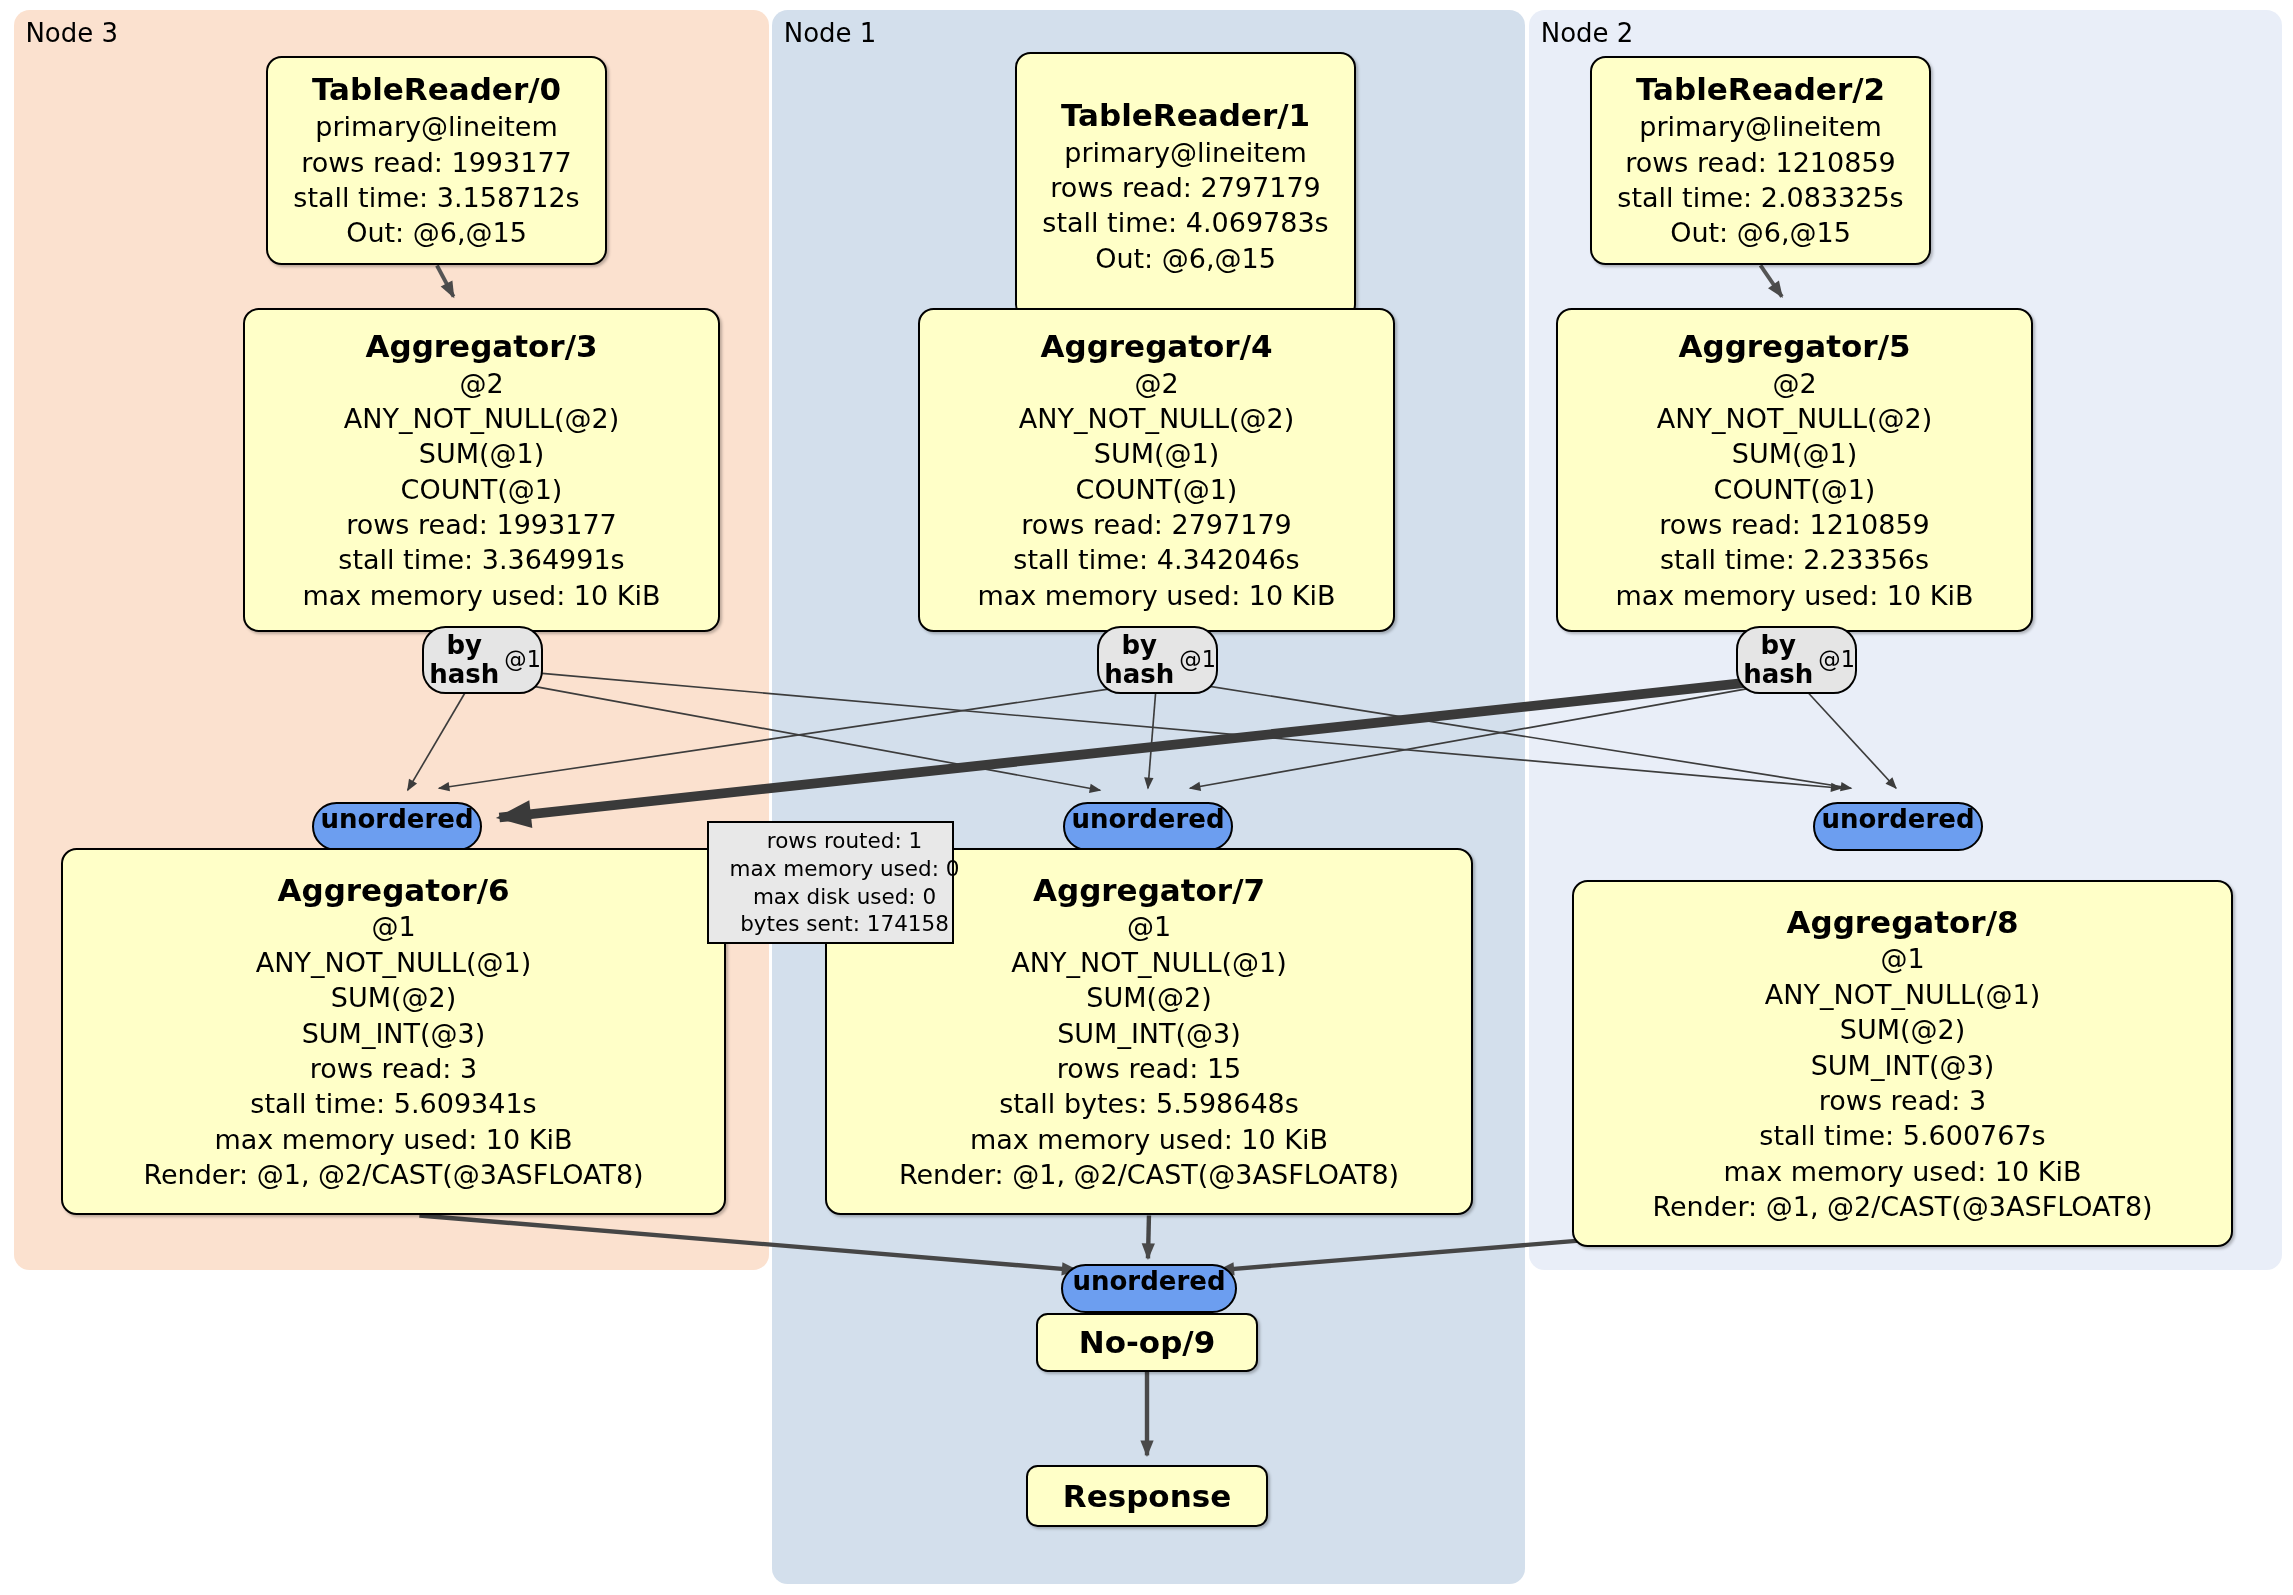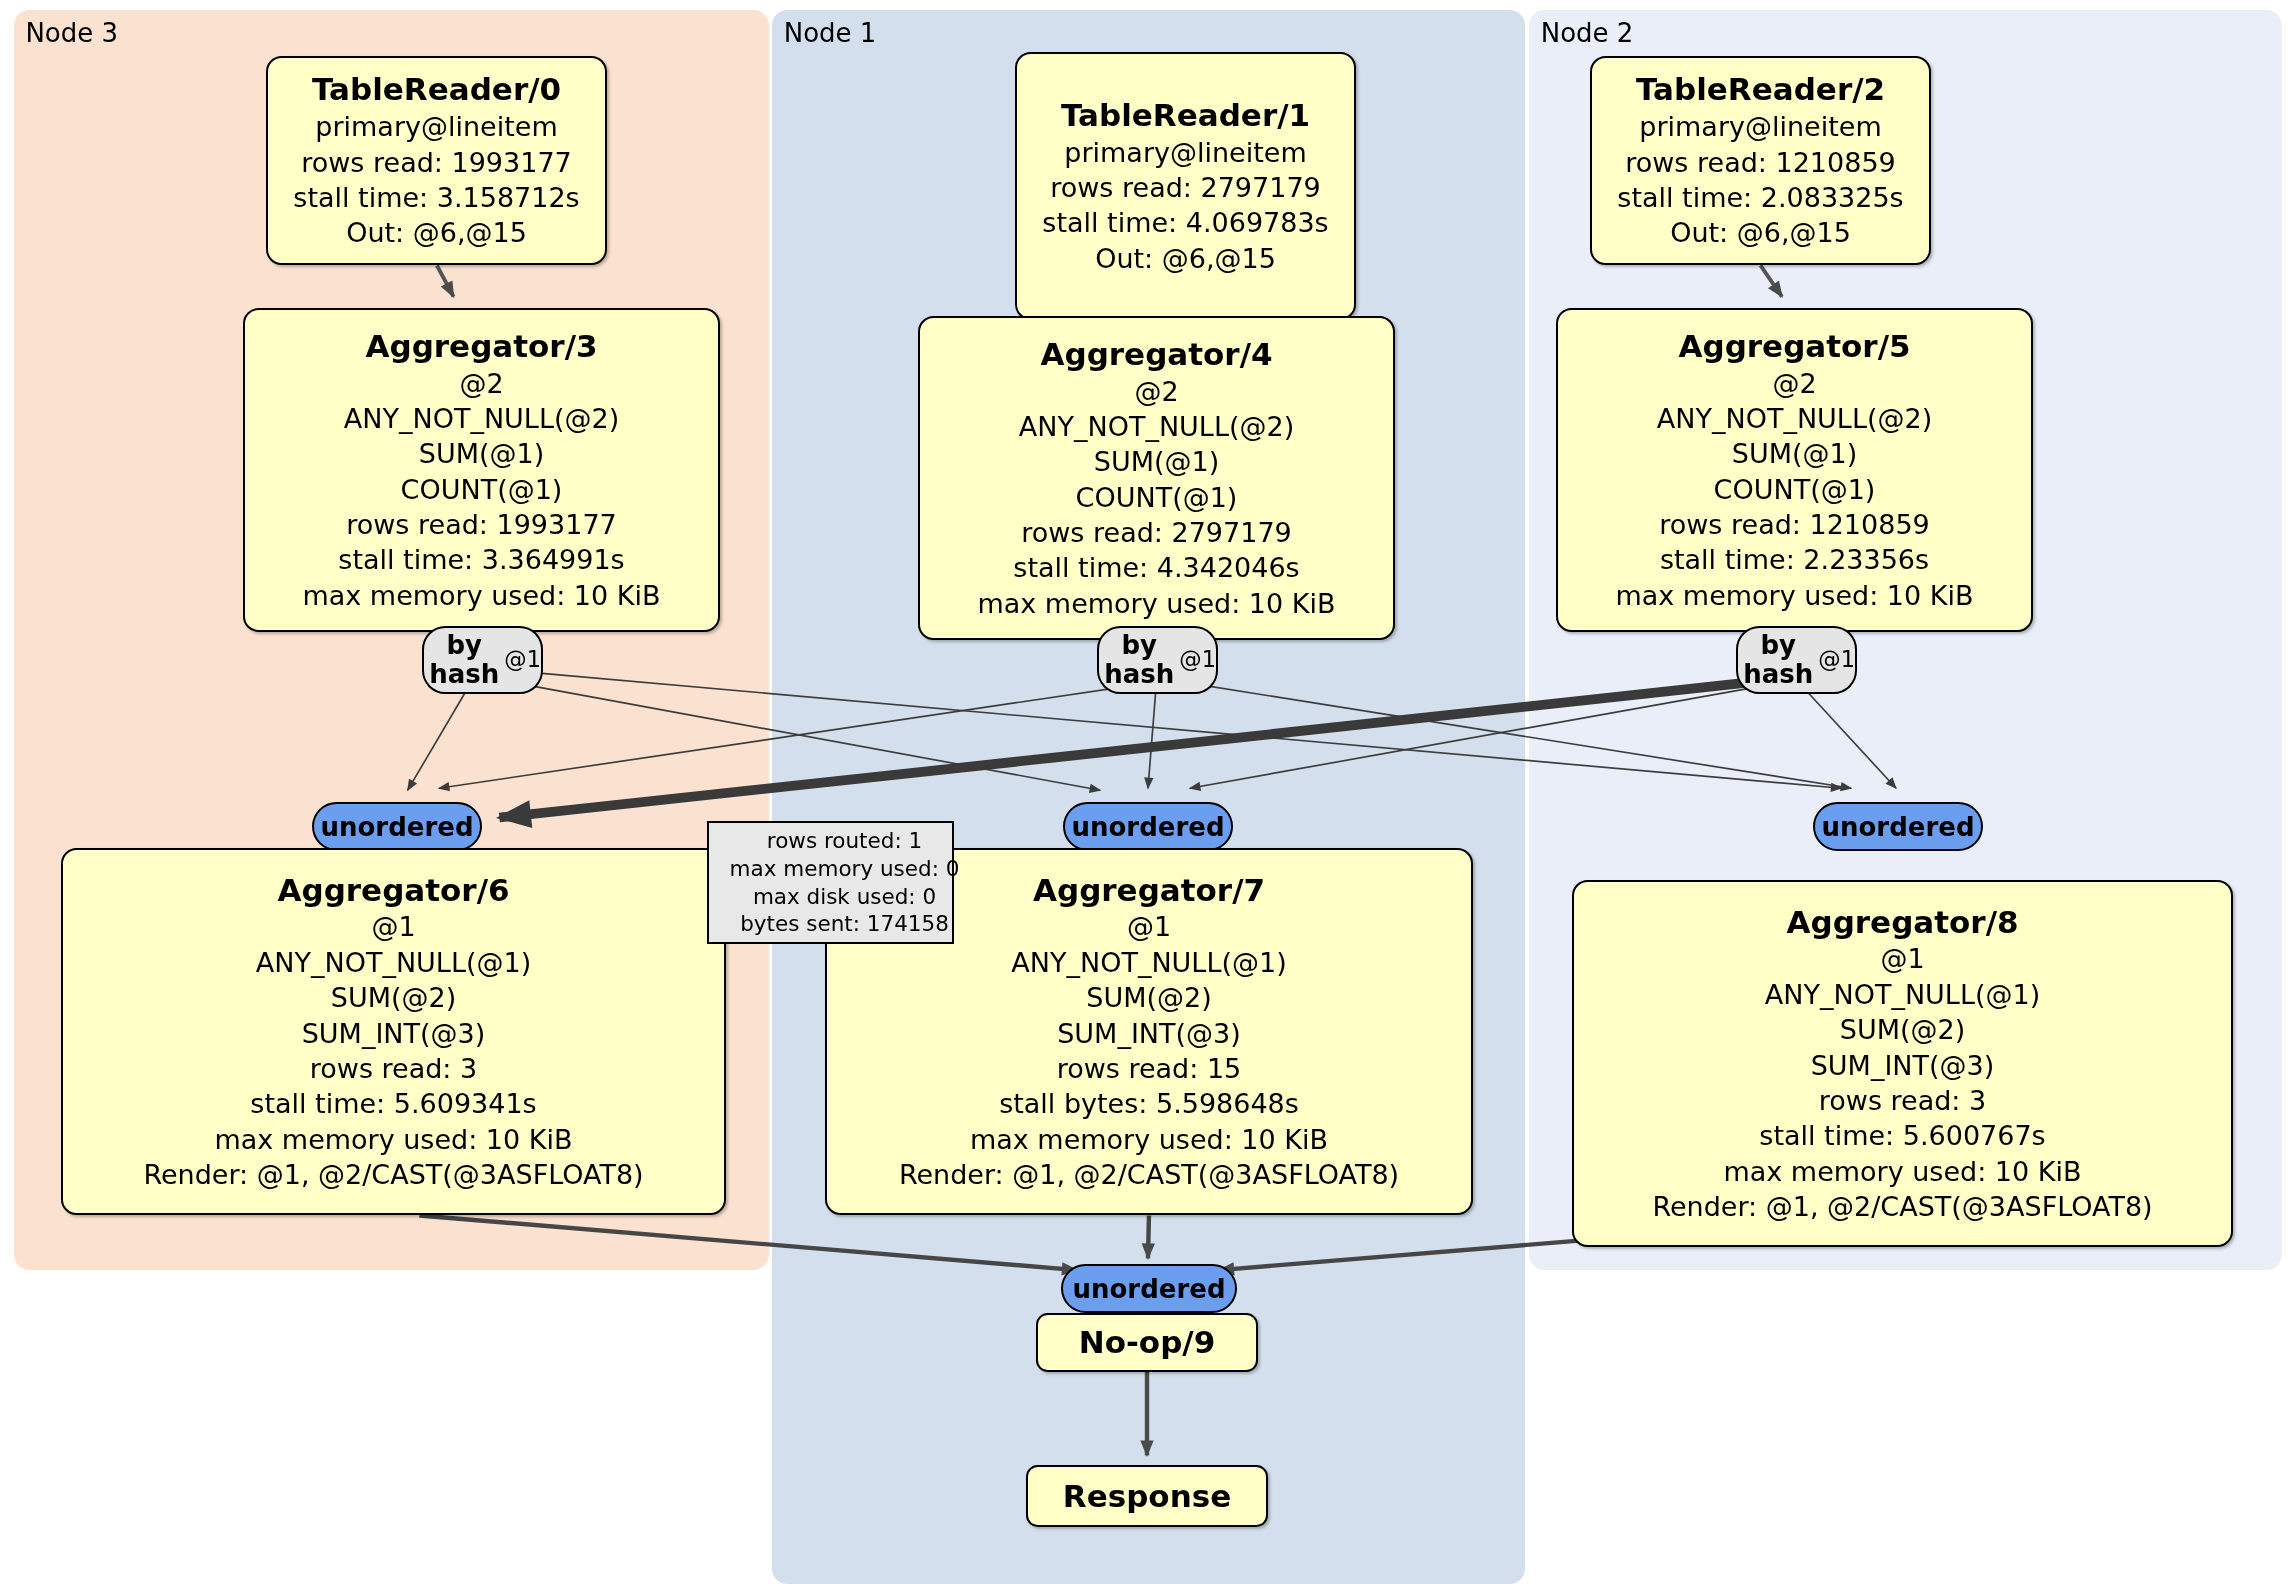--- a/index.html
+++ b/index.html
@@ -12,21 +12,21 @@
         z-index:2;display:flex;flex-direction:column;justify-content:center;align-items:center;
         text-align:center;padding:5.9px 7.8px;box-sizing:border-box;box-shadow:2px 2px 2.9px rgba(0,0,0,0.25);}
   .box-title{font-size:31px;font-weight:bold;line-height:1.25;}
   .box-line{font-size:27px;line-height:1.31;white-space:nowrap;}
   .router{position:absolute;background:#e5e5e5;border:2px solid #000;border-radius:23.4px;
           z-index:2;display:flex;flex-direction:row;justify-content:center;align-items:center;
           text-align:center;}
   .router-label{font-size:26px;font-weight:bold;line-height:1.1;}
   .router-sub{font-size:22.4px;line-height:1.15;}
   .sync{position:absolute;background:#6c9ef0;border:2px solid #000;border-radius:25px;
-        z-index:2;display:flex;justify-content:center;align-items:center;}
+        z-index:2;display:flex;justify-content:center;align-items:flex-start;}
   .sync-label{font-size:26px;font-weight:bold;}
   .tooltip{position:absolute;background:#e8e8e8;border:2px solid #000;z-index:3;
            display:flex;flex-direction:column;justify-content:center;align-items:center;text-align:center;}
   .tooltip-line{font-size:21.5px;line-height:1.3;white-space:nowrap;}
 </style>
 </head>
 <body>
 
 <div id="canvas">
 
@@ -98,21 +98,21 @@
   <div class="proc" style="left:243px;top:308px;width:477px;height:324px;">
     <div class="box-title">Aggregator/3</div>
     <div class="box-line">@2</div>
     <div class="box-line">ANY_NOT_NULL(@2)</div>
     <div class="box-line">SUM(@1)</div>
     <div class="box-line">COUNT(@1)</div>
     <div class="box-line">rows read: 1993177</div>
     <div class="box-line">stall time: 3.364991s</div>
     <div class="box-line">max memory used: 10 KiB</div>
   </div>
-  <div class="proc" style="left:918px;top:316px;width:477px;height:324px;">
+  <div class="proc" style="left:918px;top:308px;width:477px;height:324px;">
     <div class="box-title">Aggregator/4</div>
     <div class="box-line">@2</div>
     <div class="box-line">ANY_NOT_NULL(@2)</div>
     <div class="box-line">SUM(@1)</div>
     <div class="box-line">COUNT(@1)</div>
     <div class="box-line">rows read: 2797179</div>
     <div class="box-line">stall time: 4.342046s</div>
     <div class="box-line">max memory used: 10 KiB</div>
   </div>
   <div class="proc" style="left:1556px;top:308px;width:477px;height:324px;">

